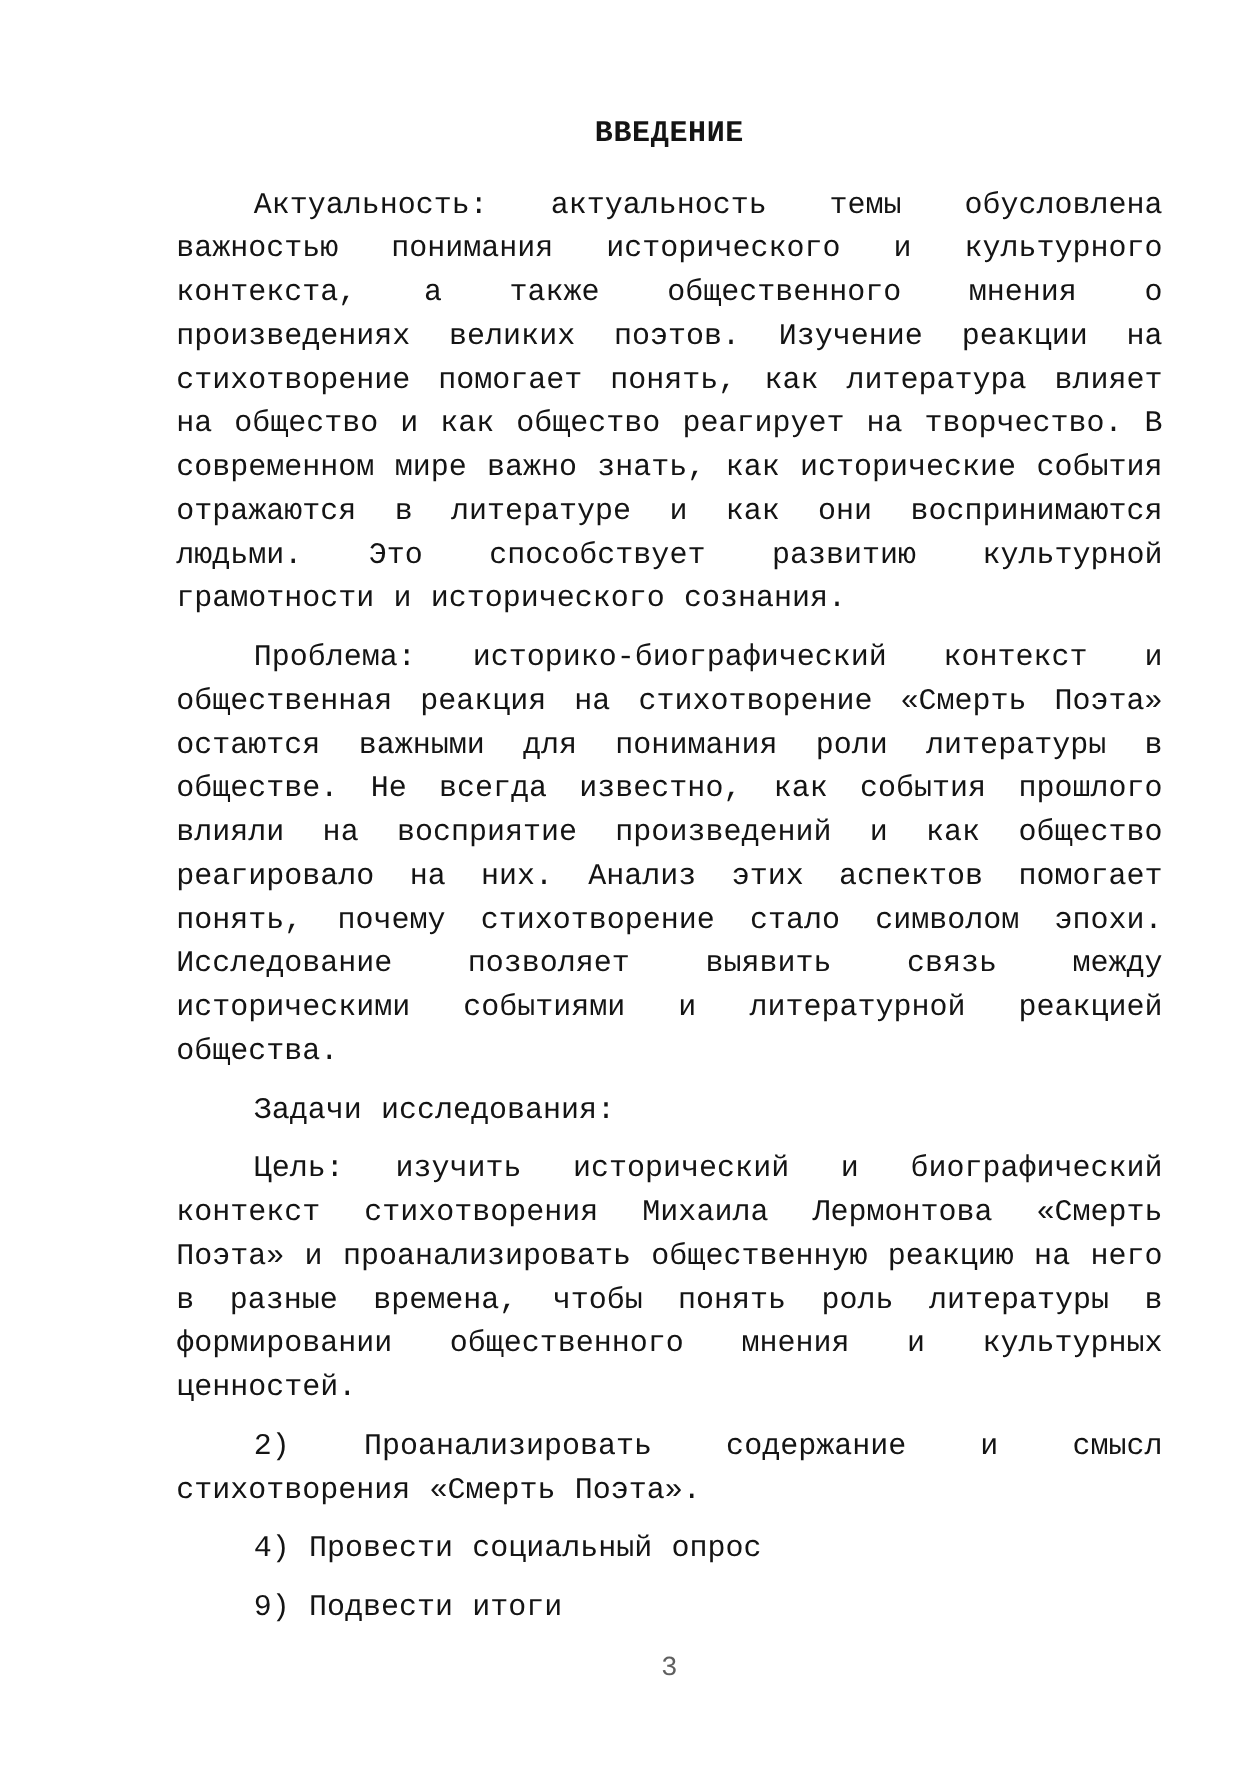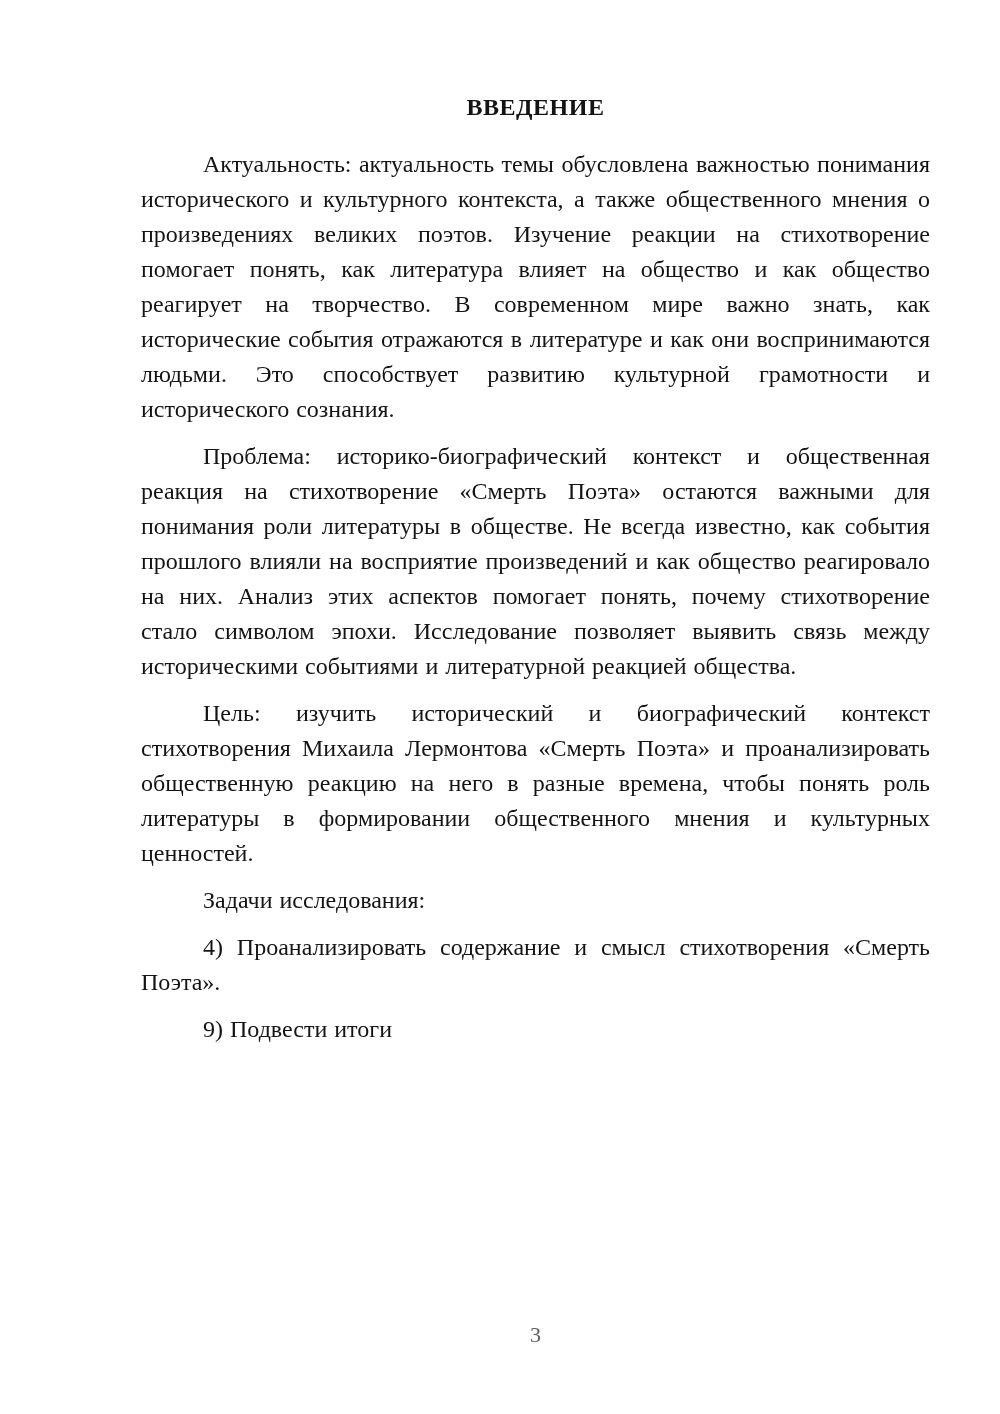--- a/index.html
+++ b/index.html
@@ -7,21 +7,21 @@
     padding: 0;
     background: #ffffff;
   }
   .page {
     position: relative;
     width: 1000px;
     height: 1414px;
     background: #ffffff;
     box-sizing: border-box;
     padding: 90px 70px 0 141px;
-    font-family: Liberation Serif, serif;
+    font-family: Liberation Mono, monospace;
     font-size: 24px;
     line-height: 35px;
     color: #141414;
     overflow: hidden;
   }
   .doc-title {
     margin: 0 0 22px 0;
     text-align: center;
     font-weight: bold;
     font-size: 24px;
@@ -48,25 +48,26 @@
 </head>
 <body>
 
 <div class="page">
   <h1 class="doc-title">ВВЕДЕНИЕ</h1>
 
   <p class="para">Актуальность: актуальность темы обусловлена важностью понимания исторического и культурного контекста, а также общественного мнения о произведениях великих поэтов. Изучение реакции на стихотворение помогает понять, как литература влияет на общество и как общество реагирует на творчество. В современном мире важно знать, как исторические события отражаются в литературе и как они воспринимаются людьми. Это способствует развитию культурной грамотности и исторического сознания.</p>
 
   <p class="para">Проблема: историко-биографический контекст и общественная реакция на стихотворение «Смерть Поэта» остаются важными для понимания роли литературы в обществе. Не всегда известно, как события прошлого влияли на восприятие произведений и как общество реагировало на них. Анализ этих аспектов помогает понять, почему стихотворение стало символом эпохи. Исследование позволяет выявить связь между историческими событиями и литературной реакцией общества.</p>
 
+  <p class="para">Задачи исследования:</p>
+
   <p class="para">Цель: изучить исторический и биографический контекст стихотворения Михаила Лермонтова «Смерть Поэта» и проанализировать общественную реакцию на него в разные времена, чтобы понять роль литературы в формировании общественного мнения и культурных ценностей.</p>
 
-  <p class="para">Задачи исследования:</p>
+
+  <p class="para">2) Проанализировать содержание и смысл стихотворения «Смерть Поэта».</p>
 
 
-  <p class="para">4) Проанализировать содержание и смысл стихотворения «Смерть Поэта».</p>
-
-
+  <p class="para">4) Провести социальный опрос</p>
 
   <p class="para">9) Подвести итоги</p>
 
   <div class="page-number">3</div>
 </div>
 
 </body></html>

